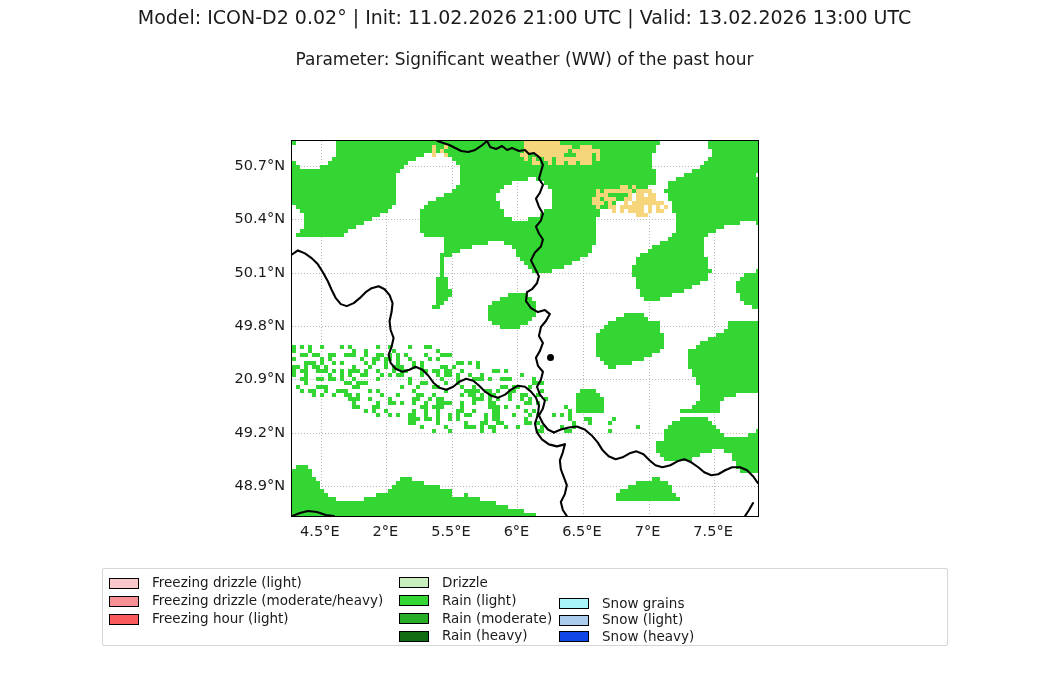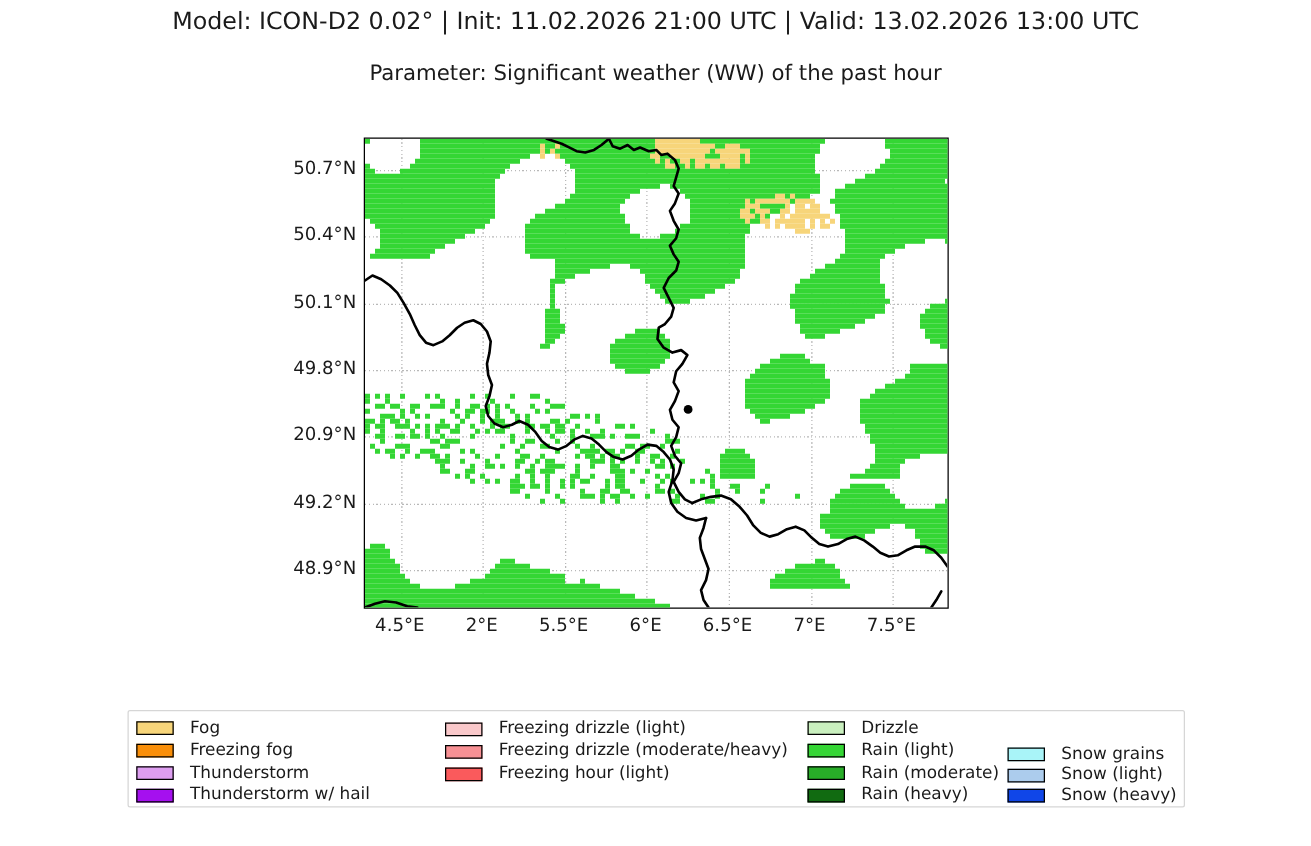--- a/index.html
+++ b/index.html
@@ -6,21 +6,21 @@
   body{
     width:1049px;height:677px;background:#ffffff;
     font-family:"DejaVu Sans","Liberation Sans",sans-serif;
     color:#000000;position:relative;overflow:hidden;
   }
   .titles{position:absolute;left:0;top:0;width:1049px;text-align:center;}
   .title-main{font-size:19px;line-height:19px;margin-top:8px;color:#1a1a1a;}
   .title-sub{font-size:17px;line-height:17px;margin-top:24px;color:#1a1a1a;}
 
   
-  #figure{position:absolute;left:291px;top:110px;width:468px;height:344px;}
+  #figure{position:absolute;left:291px;top:140px;width:468px;height:344px;}
   #plot{position:absolute;left:0;top:0;width:468px;height:377px;
         background:#ffffff;border:1.5px solid #000000;box-sizing:border-box;
         overflow:hidden;}
   #gridlayer,#datalayer,#borderlayer,#marklayer{position:absolute;left:0;top:0;width:100%;height:100%;}
   .gl-v{position:absolute;top:0;bottom:0;width:1px;
         background:repeating-linear-gradient(to bottom,#b8b8b8 0 1px,transparent 1px 3px);}
   .gl-h{position:absolute;left:0;right:0;height:1px;
         background:repeating-linear-gradient(to right,#b8b8b8 0 1px,transparent 1px 3px);}
   .cell{position:absolute;}
   .citydot{position:absolute;width:7px;height:7px;border-radius:50%;background:#000;}
@@ -695,38 +695,20 @@
     <div class="xtick" style="left: 94.3866px;">2°E</div>
     <div class="xtick" style="left: 159.933px;">5.5°E</div>
     <div class="xtick" style="left: 225.479px;">6°E</div>
     <div class="xtick" style="left: 291.025px;">6.5°E</div>
     <div class="xtick" style="left: 356.571px;">7°E</div>
     <div class="xtick" style="left: 422.118px;">7.5°E</div>
   </div>
 
 <div id="legend">
   <div class="legcols">
-    <div class="legcol c0">
-        <div class="legitem">
-          <span class="swatch" style="background: rgb(247, 213, 122);"></span>
-          <span class="leglabel">Fog</span>
-        </div>
-        <div class="legitem">
-          <span class="swatch" style="background: rgb(249, 142, 8);"></span>
-          <span class="leglabel">Freezing fog</span>
-        </div>
-        <div class="legitem">
-          <span class="swatch" style="background: rgb(221, 158, 240);"></span>
-          <span class="leglabel">Thunderstorm</span>
-        </div>
-        <div class="legitem">
-          <span class="swatch" style="background: rgb(165, 16, 239);"></span>
-          <span class="leglabel">Thunderstorm w/ hail</span>
-        </div>
-      </div>
     <div class="legcol c1">
         <div class="legitem">
           <span class="swatch" style="background: rgb(250, 200, 202);"></span>
           <span class="leglabel">Freezing drizzle (light)</span>
         </div>
         <div class="legitem">
           <span class="swatch" style="background: rgb(247, 144, 148);"></span>
           <span class="leglabel">Freezing drizzle (moderate/heavy)</span>
         </div>
         <div class="legitem">

